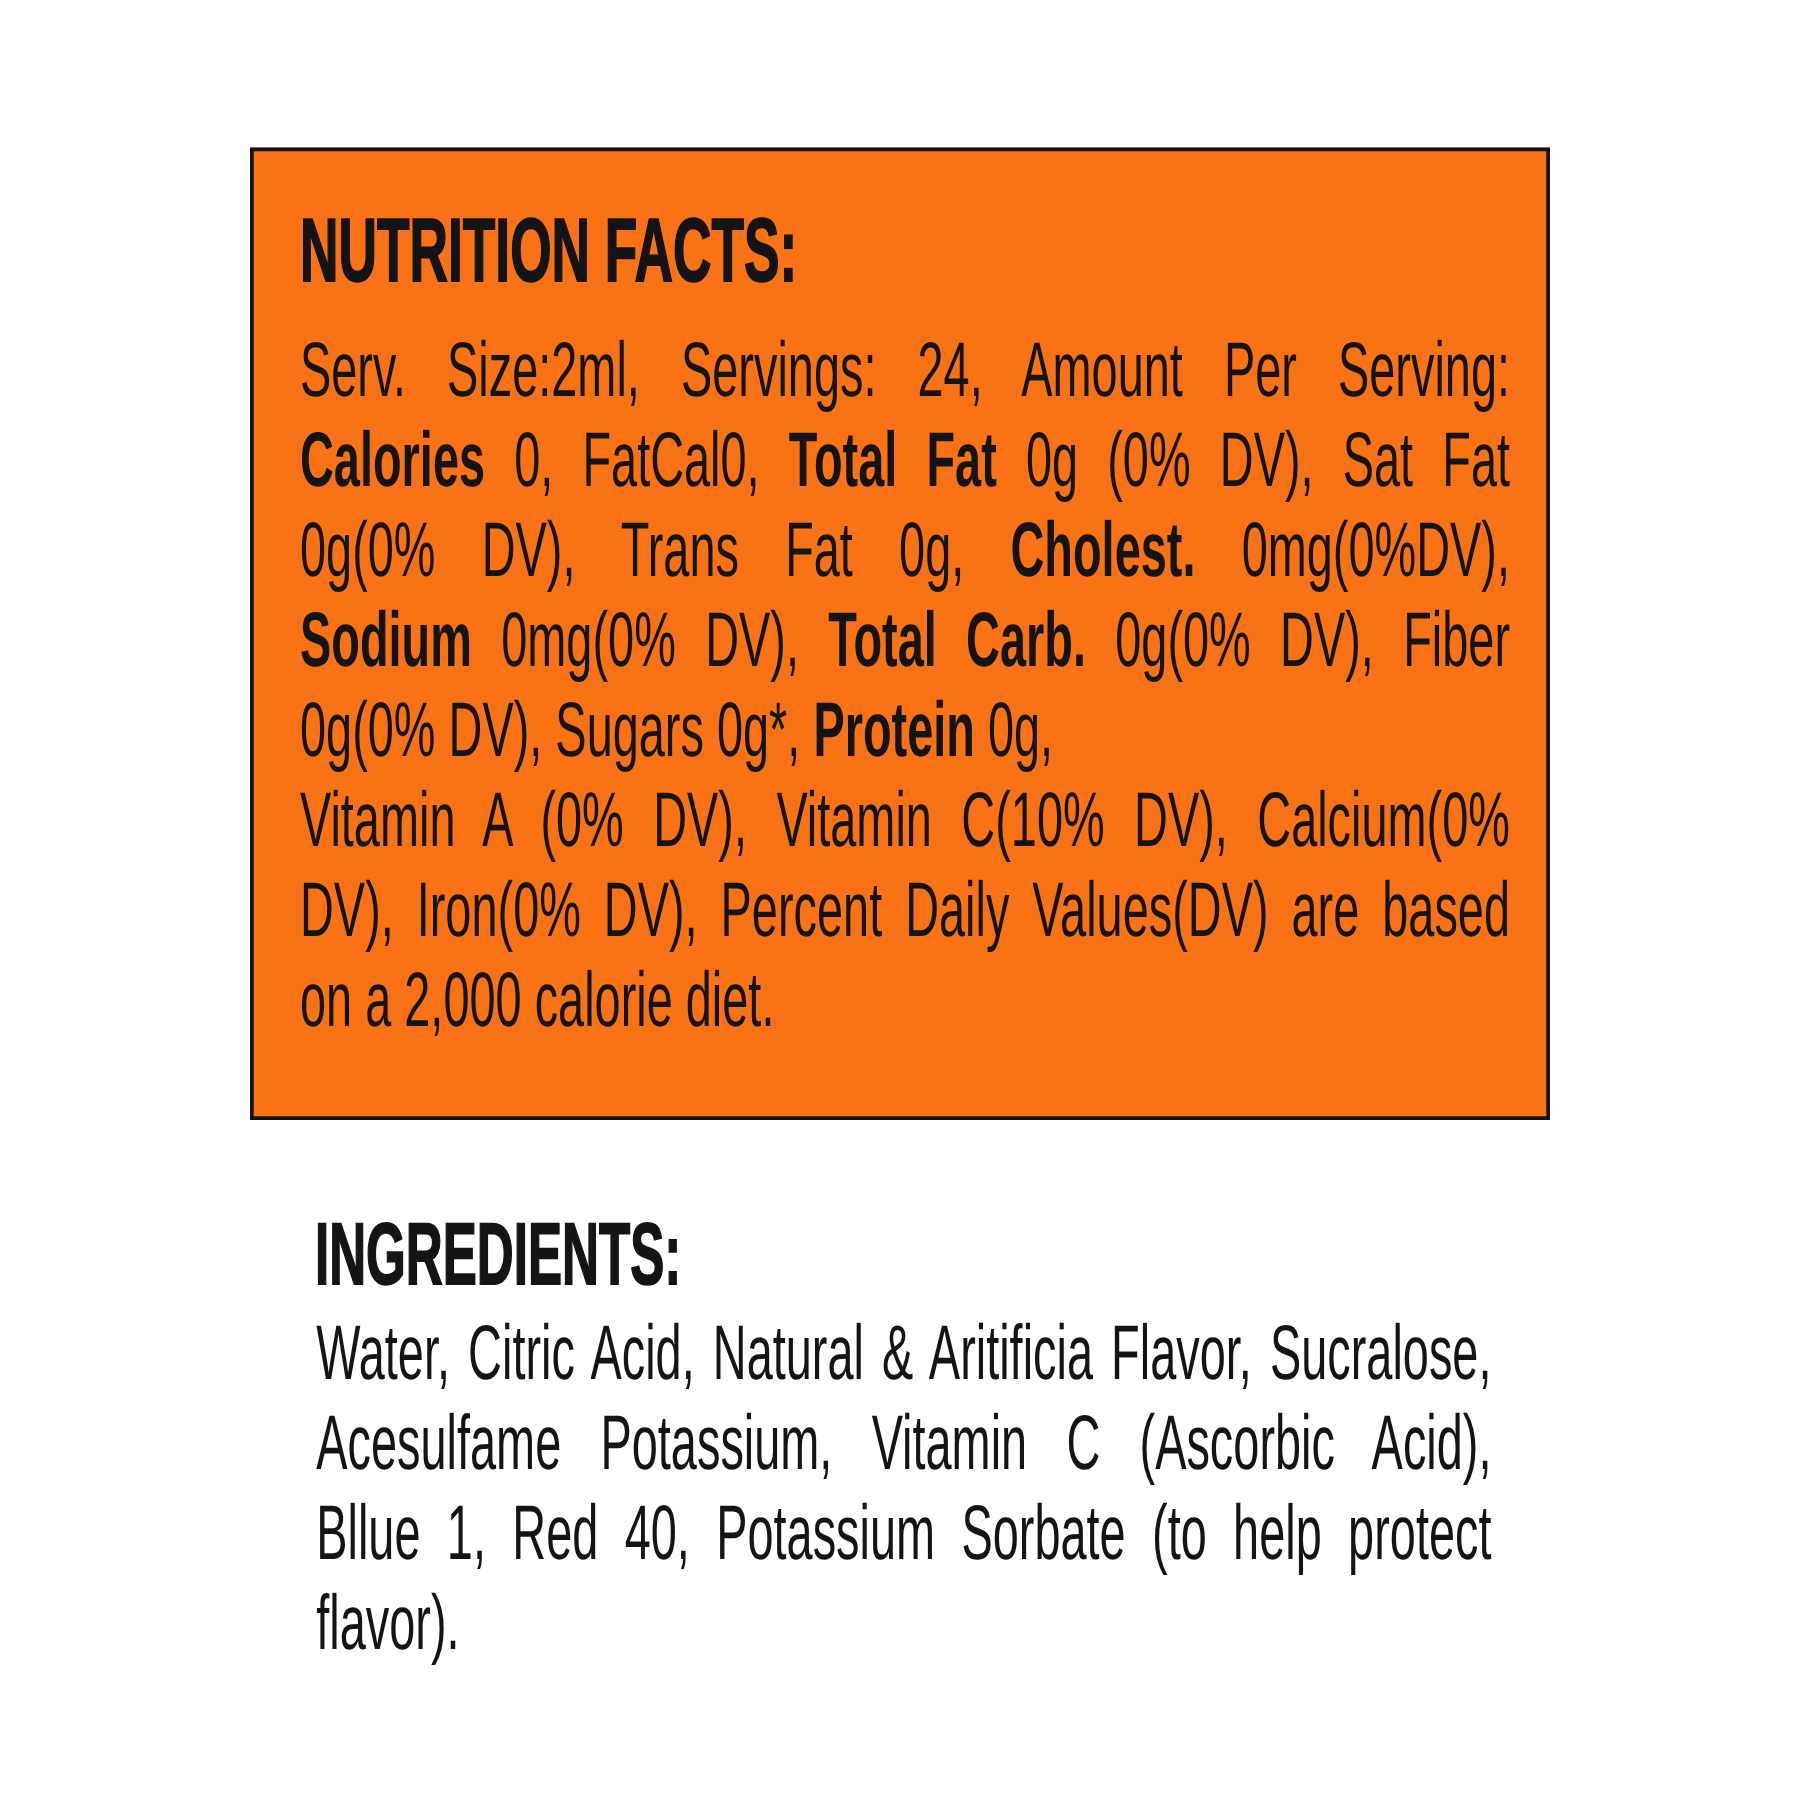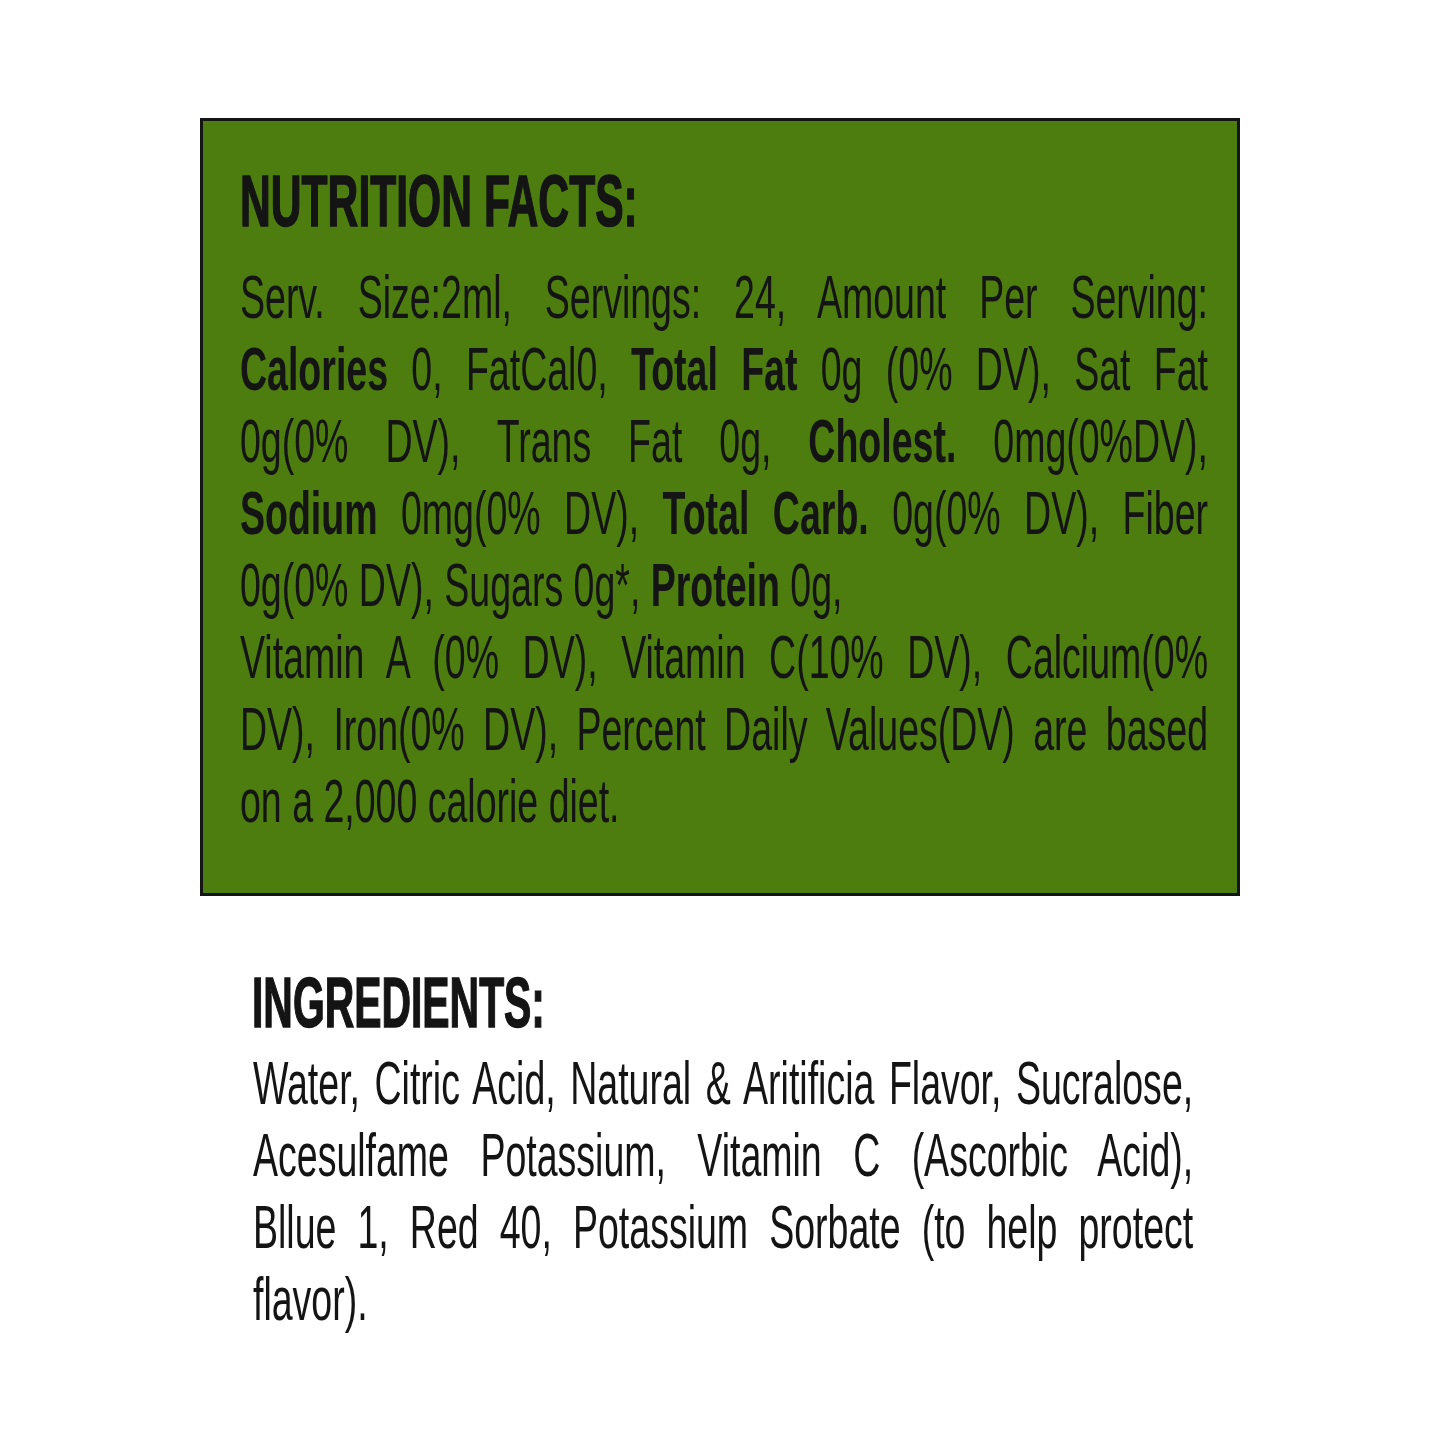--- a/index.html
+++ b/index.html
@@ -13,21 +13,21 @@
     font-family: "Liberation Sans", sans-serif;
     color: #141414;
   }
   .nutrition-box {
     position: absolute;
     left: 200px;
     top: 118px;
     width: 1040px;
     height: 778px;
     border: 3px solid #141414;
-    background: #4d7c0f;
+    background: #f97316;
   }
   .heading {
     position: absolute;
     font-weight: 700;
     white-space: nowrap;
     transform-origin: 0 0;
     -webkit-text-stroke: 1.5px #141414;
     color: #141414;
   }
   .nf-heading {

